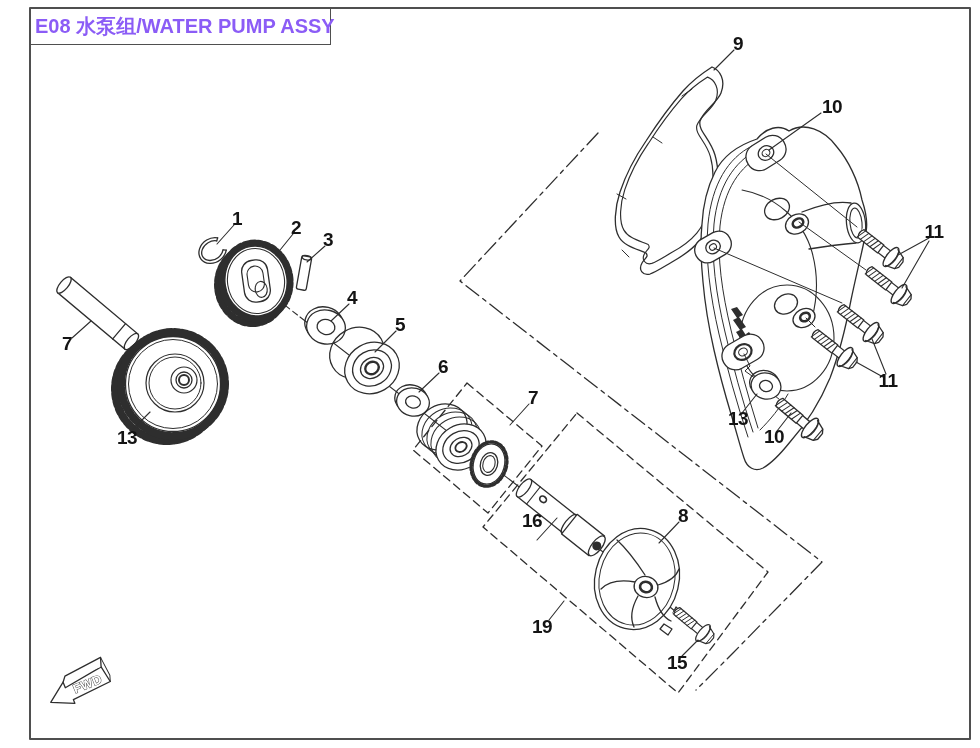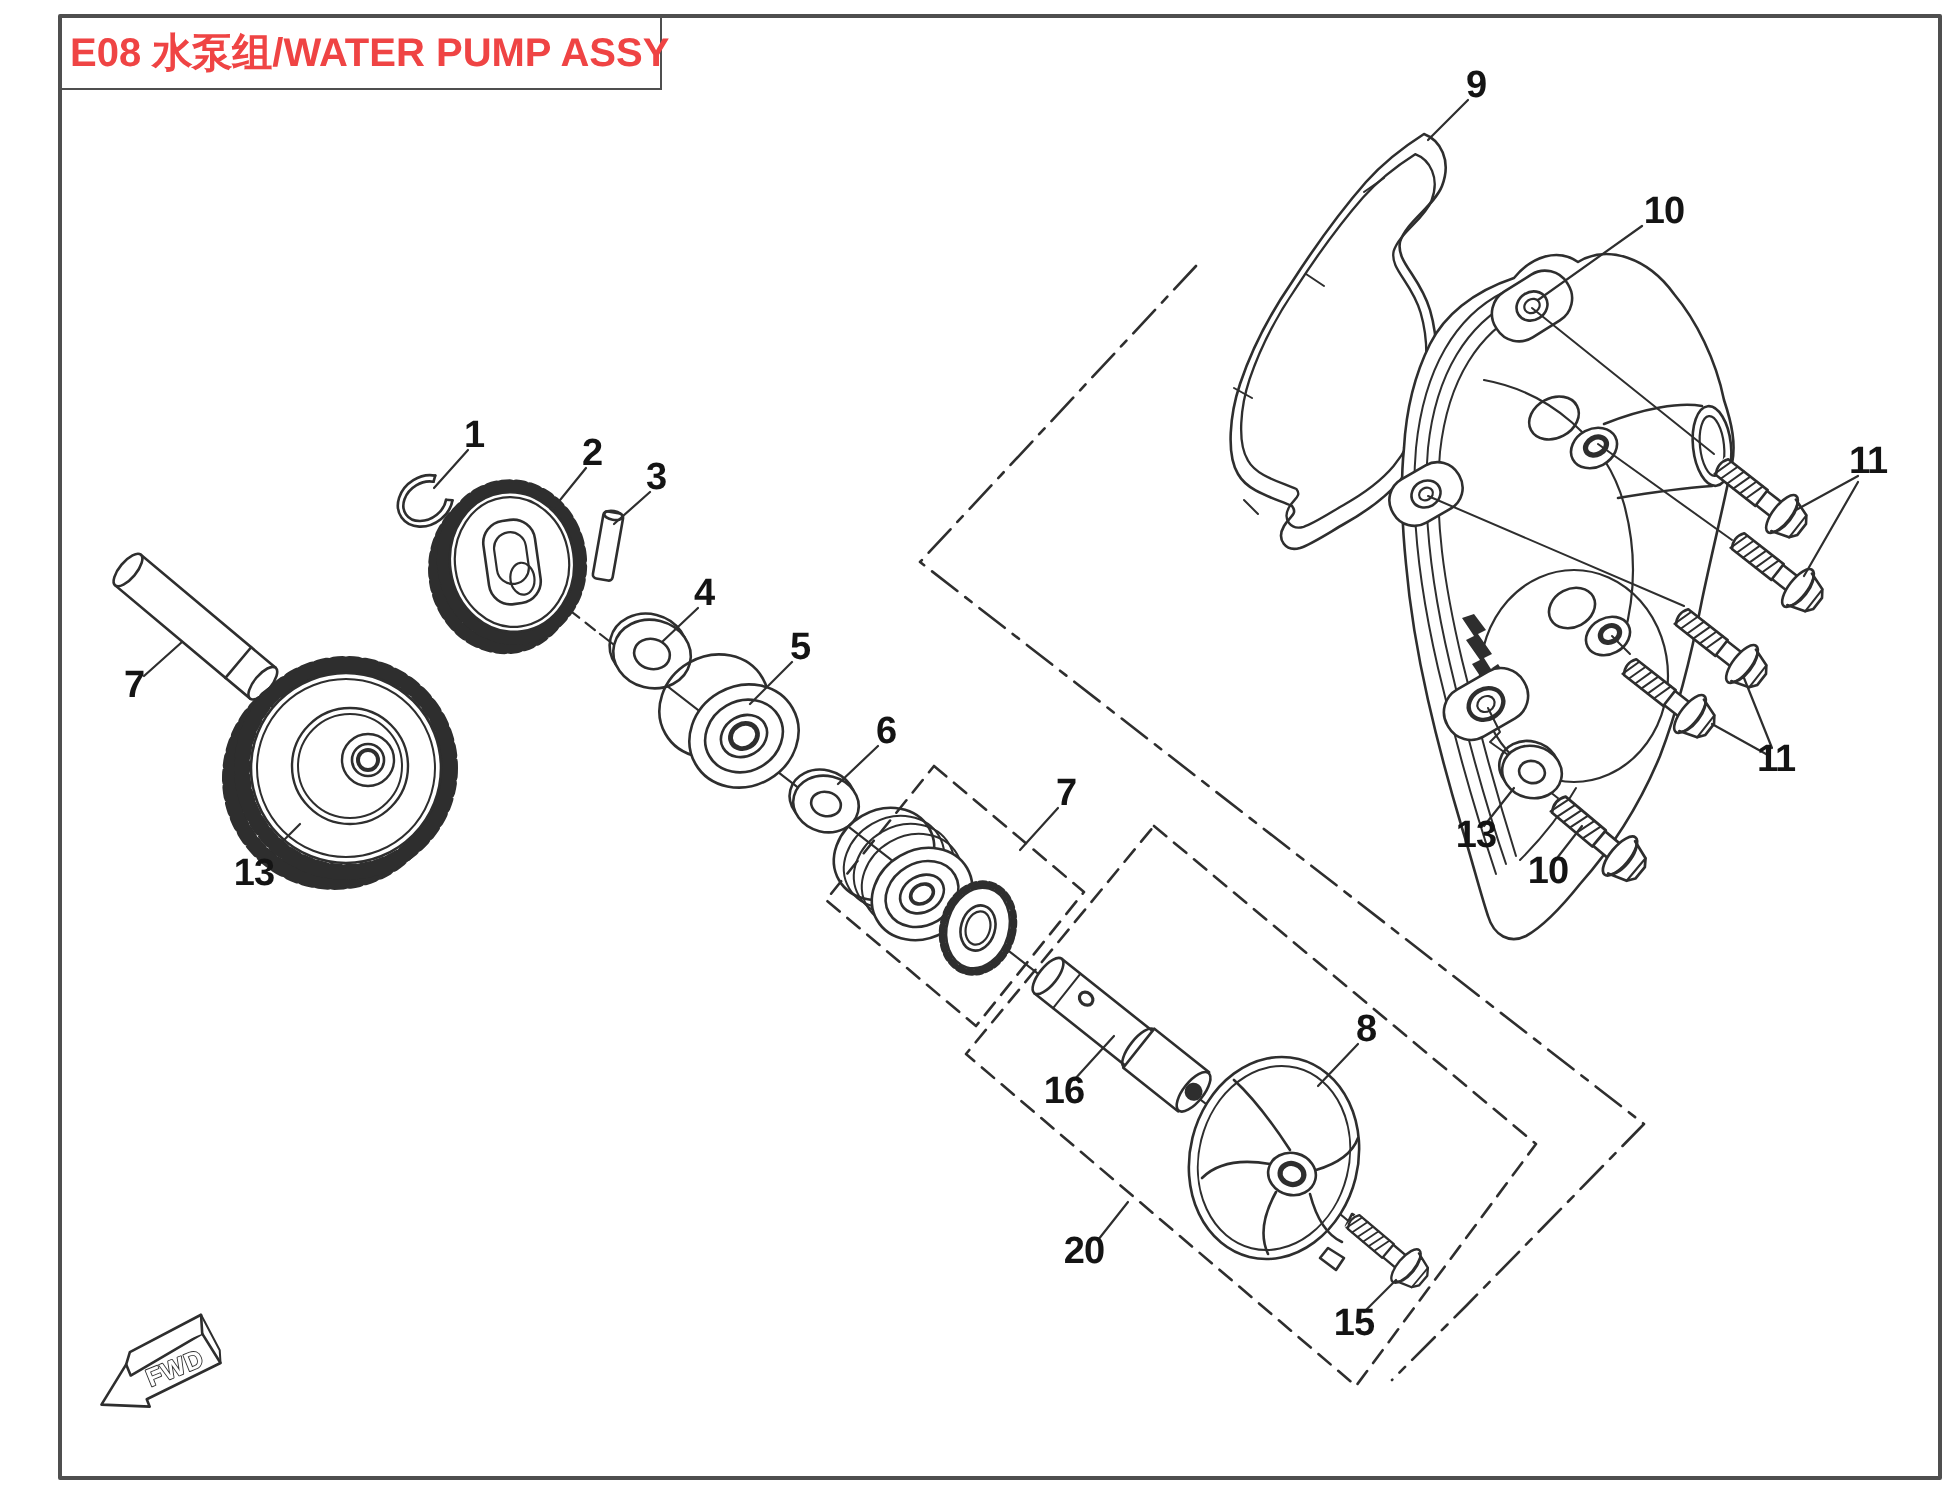--- a/index.html
+++ b/index.html
@@ -10,21 +10,21 @@
   html,body{margin:0;padding:0;background:var(--bg);}
   .page{
     position:relative;width:980px;height:748px;background:var(--bg);
     font-family:"Liberation Sans", sans-serif;overflow:hidden;
   }
   .diagram-svg{position:absolute;left:0;top:0;}
   .title-box{
     position:absolute;left:30px;top:8px;width:301px;height:37px;
     border:1.5px solid var(--border);box-sizing:border-box;
     display:flex;align-items:center;
-    font-size:20px;font-weight:bold;color:#ef4444;
+    font-size:20px;font-weight:bold;color:#8b5cf6;
     padding-left:4px;white-space:nowrap;
   }
   .co{
     position:absolute;transform:translate(-50%,-50%);
     font-size:19px;font-weight:bold;color:#141414;line-height:1;
     letter-spacing:-0.5px;
   }
 </style>
 </head>
 <body>
@@ -294,17 +294,17 @@
 <div class="co" style="left:533px;top:397px">7</div>
 <div class="co" style="left:683px;top:515px">8</div>
 <div class="co" style="left:738px;top:43px">9</div>
 <div class="co" style="left:832px;top:106px">10</div>
 <div class="co" style="left:934px;top:231px">11</div>
 <div class="co" style="left:888px;top:380px">11</div>
 <div class="co" style="left:774px;top:436px">10</div>
 <div class="co" style="left:738px;top:418px">13</div>
 <div class="co" style="left:127px;top:437px">13</div>
 <div class="co" style="left:67px;top:343px">7</div>
-<div class="co" style="left:532px;top:546px">16</div>
+<div class="co" style="left:532px;top:520px">16</div>
 <div class="co" style="left:677px;top:662px">15</div>
-<div class="co" style="left:542px;top:626px">20</div>
+<div class="co" style="left:542px;top:626px">19</div>
 
 </div>
 
 </body></html>

